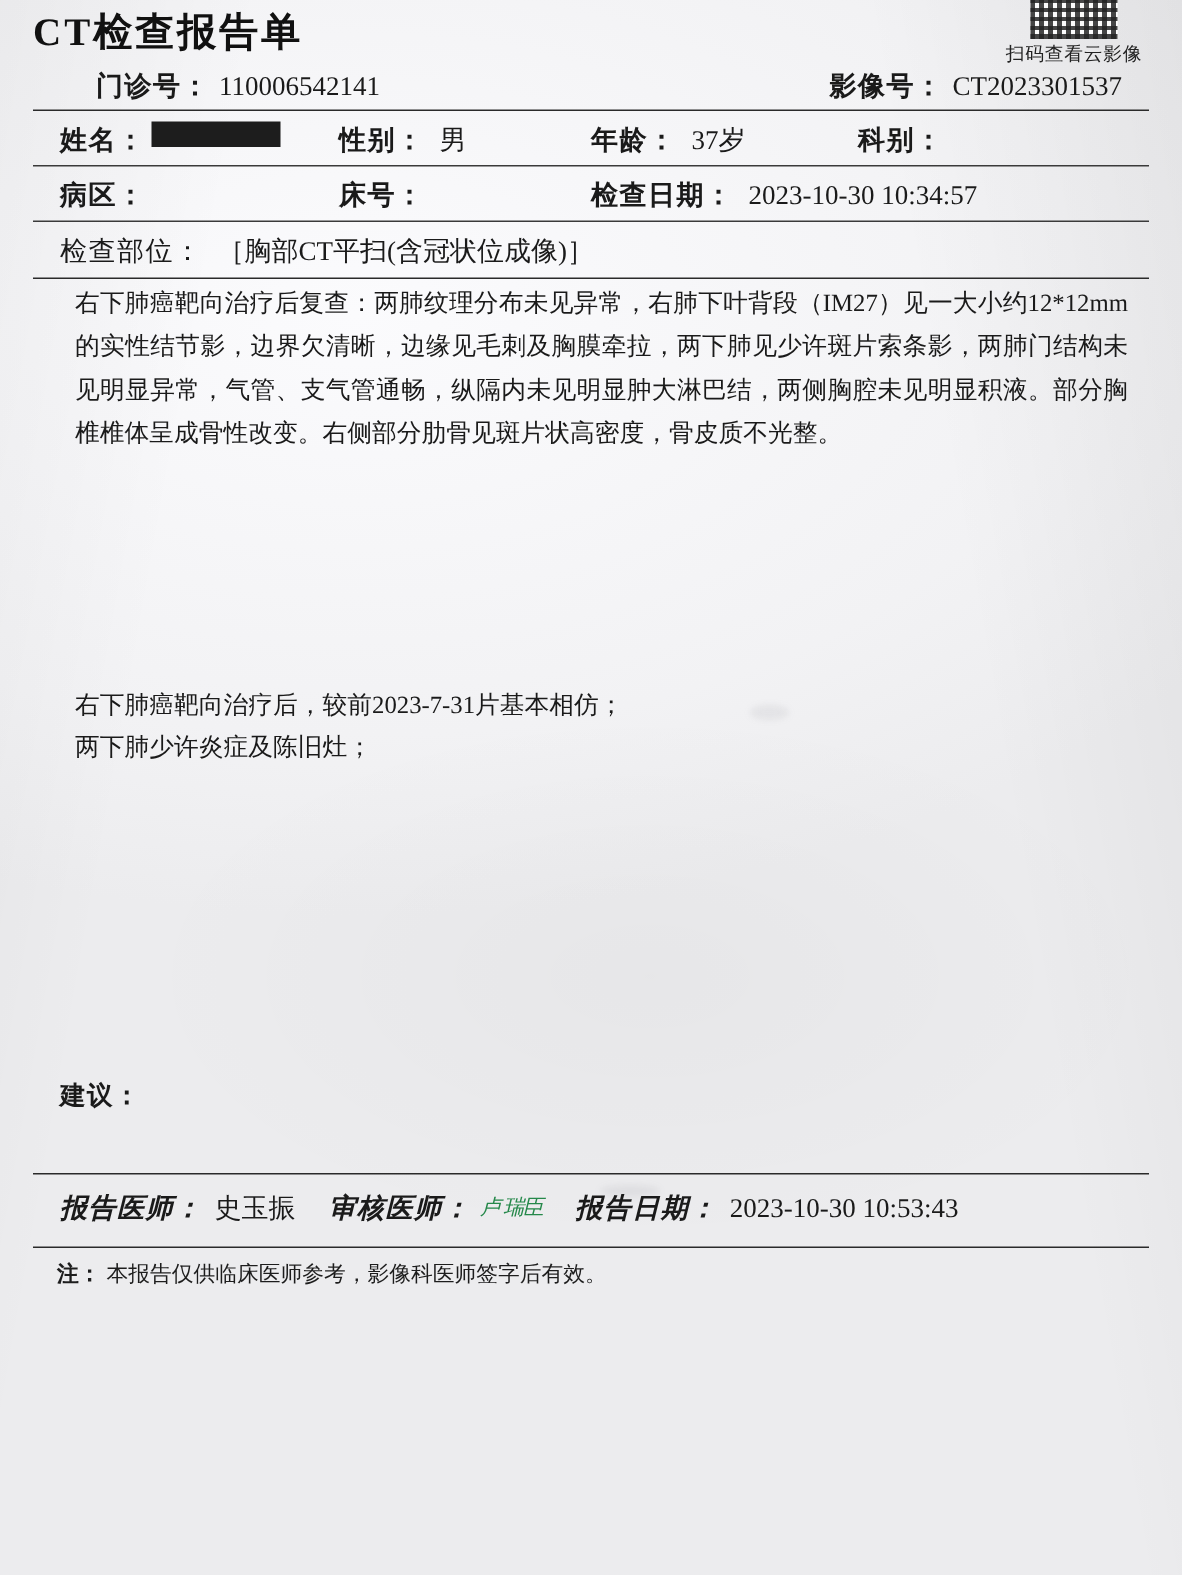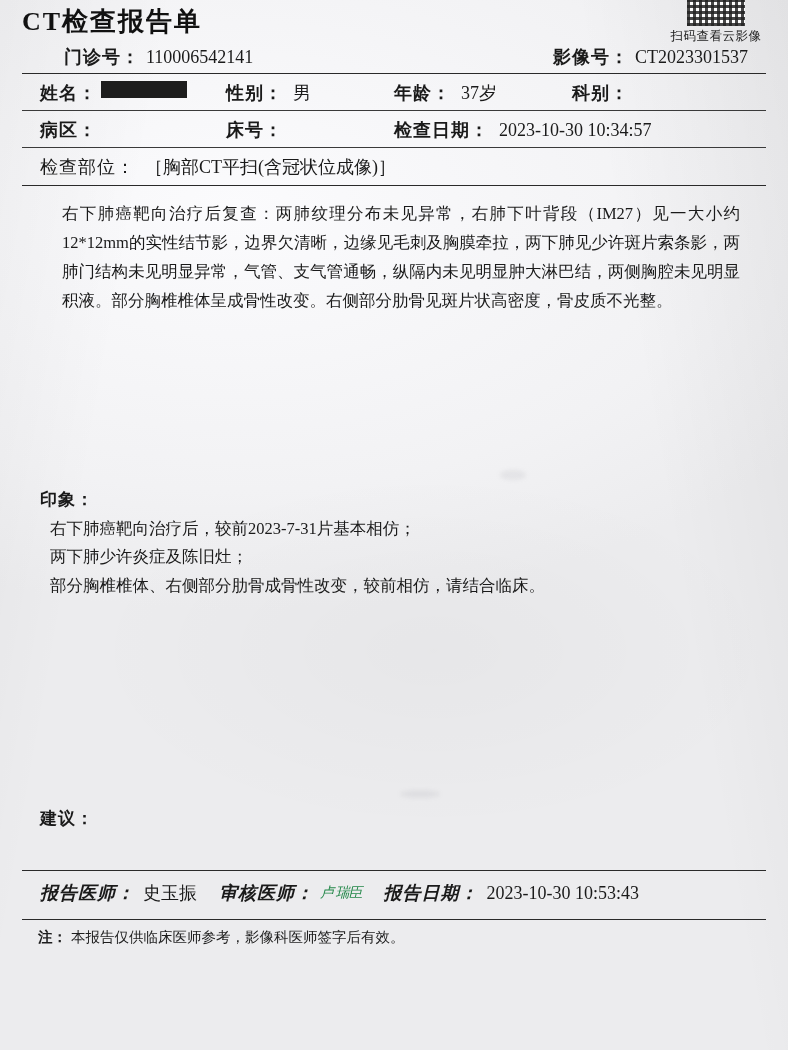--- a/index.html
+++ b/index.html
@@ -128,21 +128,21 @@
     padding: 10px 0 2px 18px;
     letter-spacing: 1px;
   }
   .body-text {
     font-size: 16.5px;
     line-height: 1.75;
     padding: 2px 14px 0 28px;
     text-align: justify;
     text-indent: 0;
   }
-  .body-text p { margin: 12px; }
+  .body-text p { margin: 0; }
   .impression-text p { margin: 0; }
 
   .spacer-findings { height: 150px; }
   .spacer-impression { height: 196px; }
 
   
   .footer-rule {
     border-bottom: 1.5px solid #2a2a2a;
     margin-top: 4px;
   }
@@ -249,25 +249,23 @@
     <span class="lbl">检查部位：</span>
     <span class="val">［胸部CT平扫(含冠状位成像)］</span>
   </div>
   <div class="rule"></div>
 
   <div class="body-text">
     <p>右下肺癌靶向治疗后复查：两肺纹理分布未见异常，右肺下叶背段（IM27）见一大小约12*12mm的实性结节影，边界欠清晰，边缘见毛刺及胸膜牵拉，两下肺见少许斑片索条影，两肺门结构未见明显异常，气管、支气管通畅，纵隔内未见明显肿大淋巴结，两侧胸腔未见明显积液。部分胸椎椎体呈成骨性改变。右侧部分肋骨见斑片状高密度，骨皮质不光整。</p>
   </div>
   <div class="spacer-findings"></div>
 
-  <div class="section-title">印象：</div>
   <div class="body-text impression-text">
     <p>右下肺癌靶向治疗后，较前2023-7-31片基本相仿；</p>
     <p>两下肺少许炎症及陈旧灶；</p>
-    <p>部分胸椎椎体、右侧部分肋骨成骨性改变，较前相仿，请结合临床。</p>
   </div>
   <div class="spacer-impression"></div>
 
   <div class="section-title">建议：</div>
   <div style="height:34px"></div>
 
   <div class="footer-rule"></div>
 
   <div class="sign-row">
     <div class="sign-seg">

